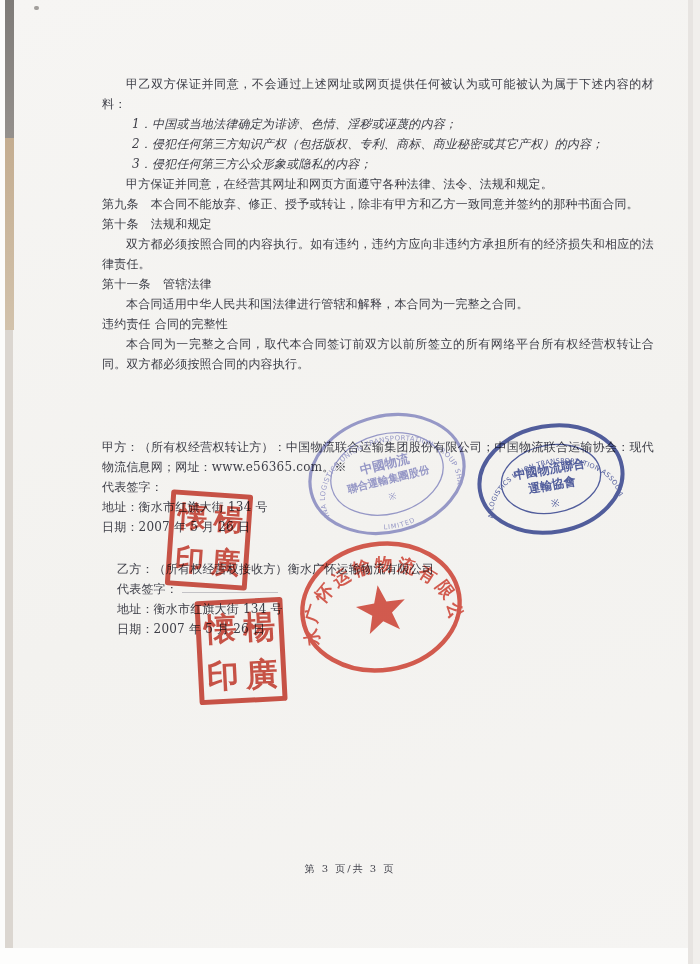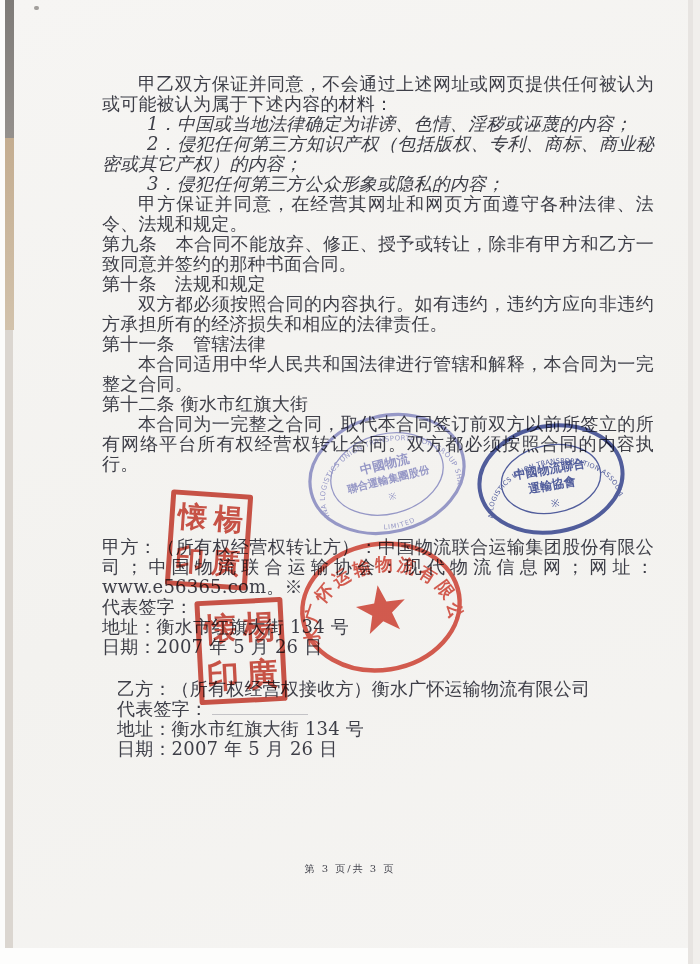--- a/index.html
+++ b/index.html
@@ -3,21 +3,21 @@
 <meta charset="utf-8">
 <style>
   html,body{margin:0;padding:0;background:#ffffff;}
   .scan{
     position:relative;width:700px;height:964px;overflow:hidden;
     background:linear-gradient(160deg,#f6f5f3 0%,#f3f2ef 55%,#f5f4f2 100%);
     font-family:"DejaVu Serif","Liberation Serif",serif;
   }
   .content{
     position:absolute;left:102px;top:74px;width:552px;
-    color:#3d3e47;font-size:18px;line-height:20px;text-align:justify;
+    color:#3d3e47;font-size:12px;line-height:20px;text-align:justify;
     letter-spacing:0.2px;
   }
   .content p{margin:0;}
   .indent{text-indent:2em;}
   .listitem{text-indent:2.5em;font-style:italic;}
   .gap-sm{margin-top:8px;}
   .gap-md{margin-top:13px;}
   .party-a{margin-top:63px;}
   .party-b{margin-top:22px;margin-left:15px;}
   .party p{margin:0;}
@@ -72,21 +72,21 @@
     <p class="indent">甲乙双方保证并同意，不会通过上述网址或网页提供任何被认为或可能被认为属于下述内容的材料：</p>
     <p class="listitem">1．中国或当地法律确定为诽谤、色情、淫秽或诬蔑的内容；</p>
     <p class="listitem">2．侵犯任何第三方知识产权（包括版权、专利、商标、商业秘密或其它产权）的内容；</p>
     <p class="listitem">3．侵犯任何第三方公众形象或隐私的内容；</p>
     <p class="indent gap-sm">甲方保证并同意，在经营其网址和网页方面遵守各种法律、法令、法规和规定。</p>
     <p>第九条　本合同不能放弃、修正、授予或转让，除非有甲方和乙方一致同意并签约的那种书面合同。</p>
     <p class="gap-md">第十条　法规和规定</p>
     <p class="indent">双方都必须按照合同的内容执行。如有违约，违约方应向非违约方承担所有的经济损失和相应的法律责任。</p>
     <p>第十一条　管辖法律</p>
     <p class="indent">本合同适用中华人民共和国法律进行管辖和解释，本合同为一完整之合同。</p>
-    <p>第十二条 衡水市红旗大街</p>
+    <p>违约责任 合同的完整性</p>
     <p class="indent">本合同为一完整之合同，取代本合同签订前双方以前所签立的所有网络平台所有权经营权转让合同。双方都必须按照合同的内容执行。</p>
 
     <div class="party party-a">
       <p>甲方：（所有权经营权转让方）：中国物流联合运输集团股份有限公司；中国物流联合运输协会：现代物流信息网；网址：www.e56365.com。※</p>
       <p>代表签字：</p>
       <p>地址：衡水市红旗大街 134 号</p>
       <p>日期：2007 年 5 月 26 日</p>
     </div>
 
     <div class="party party-b">

